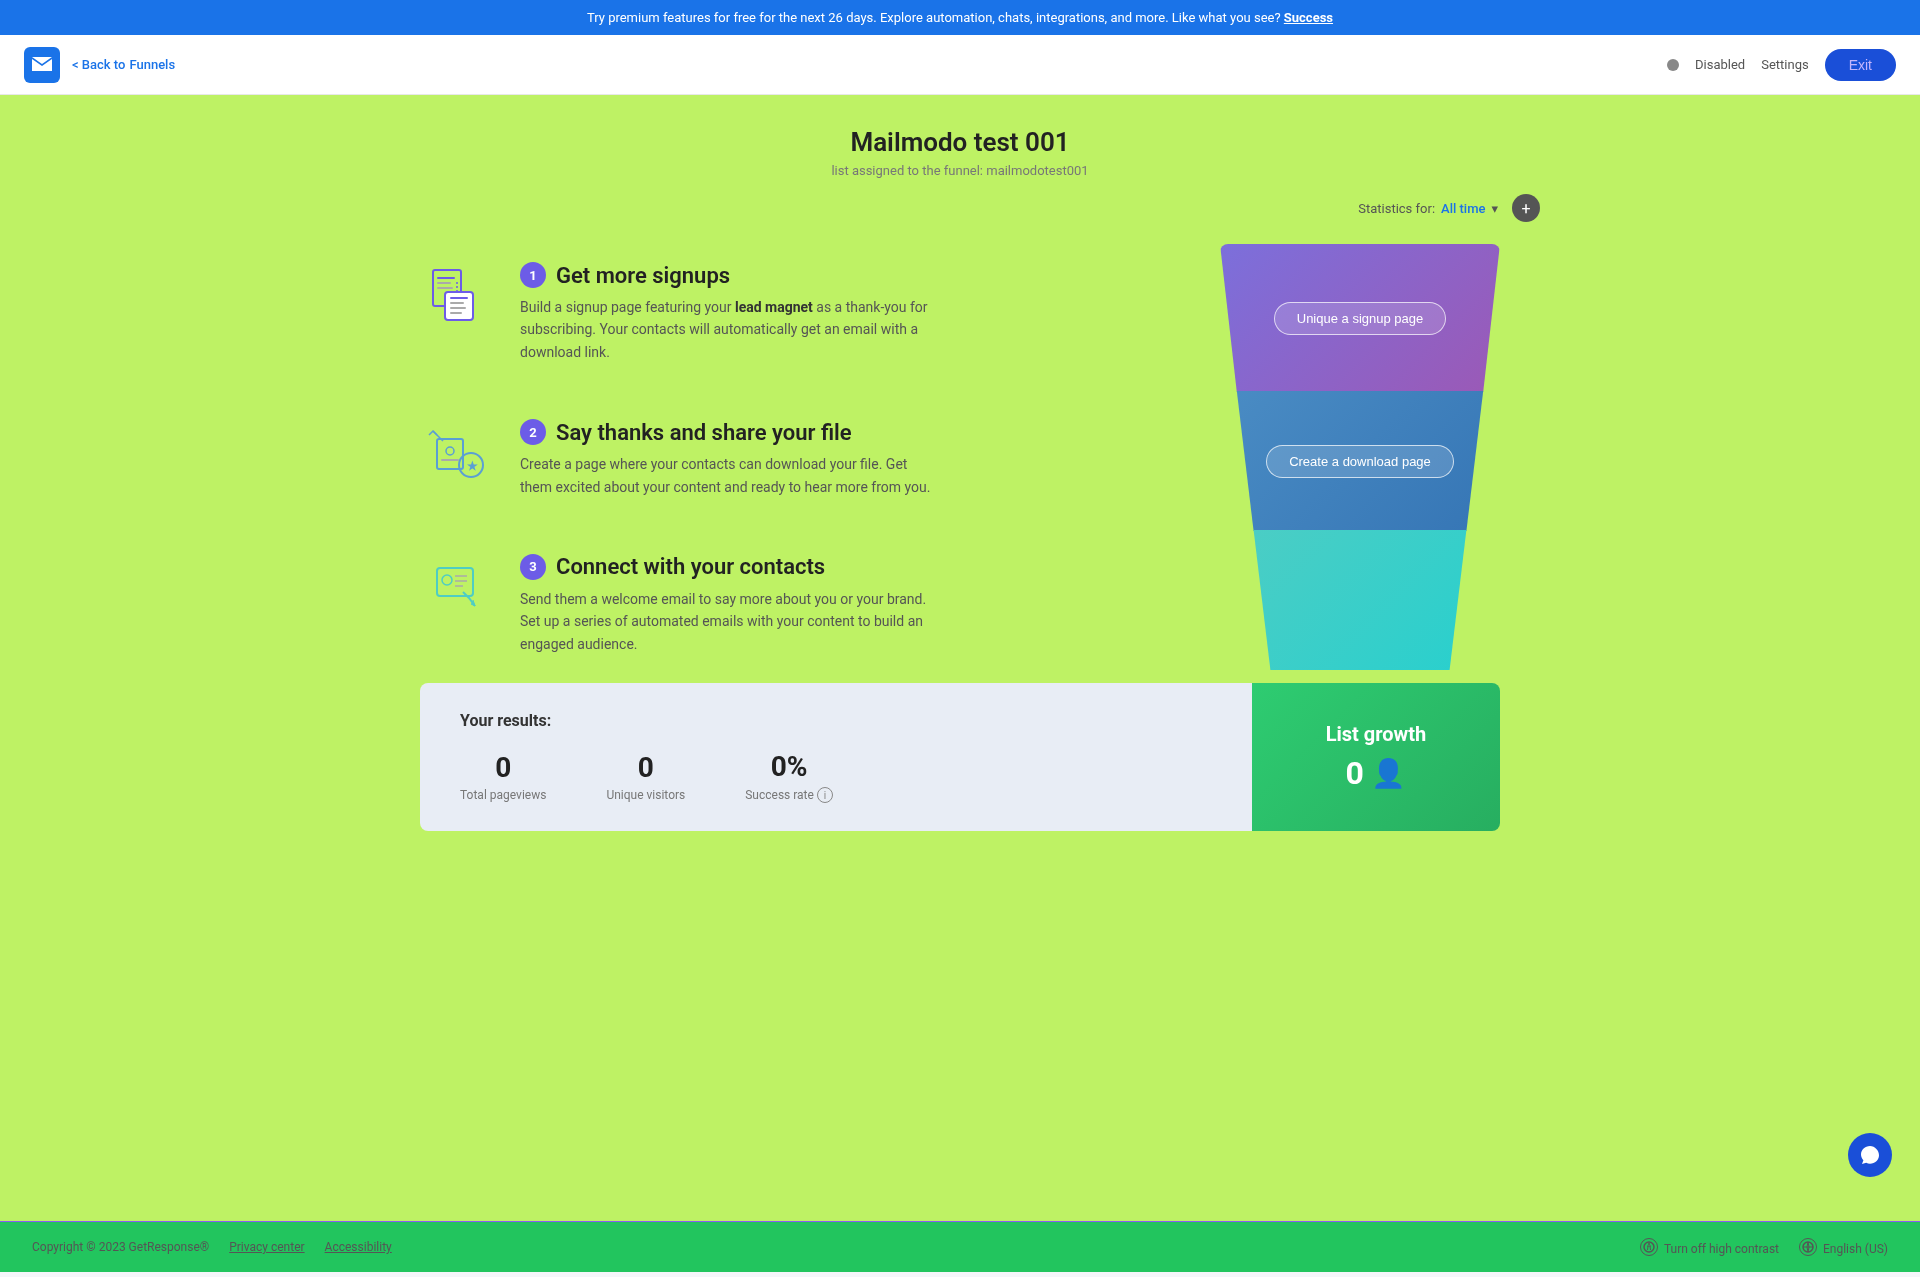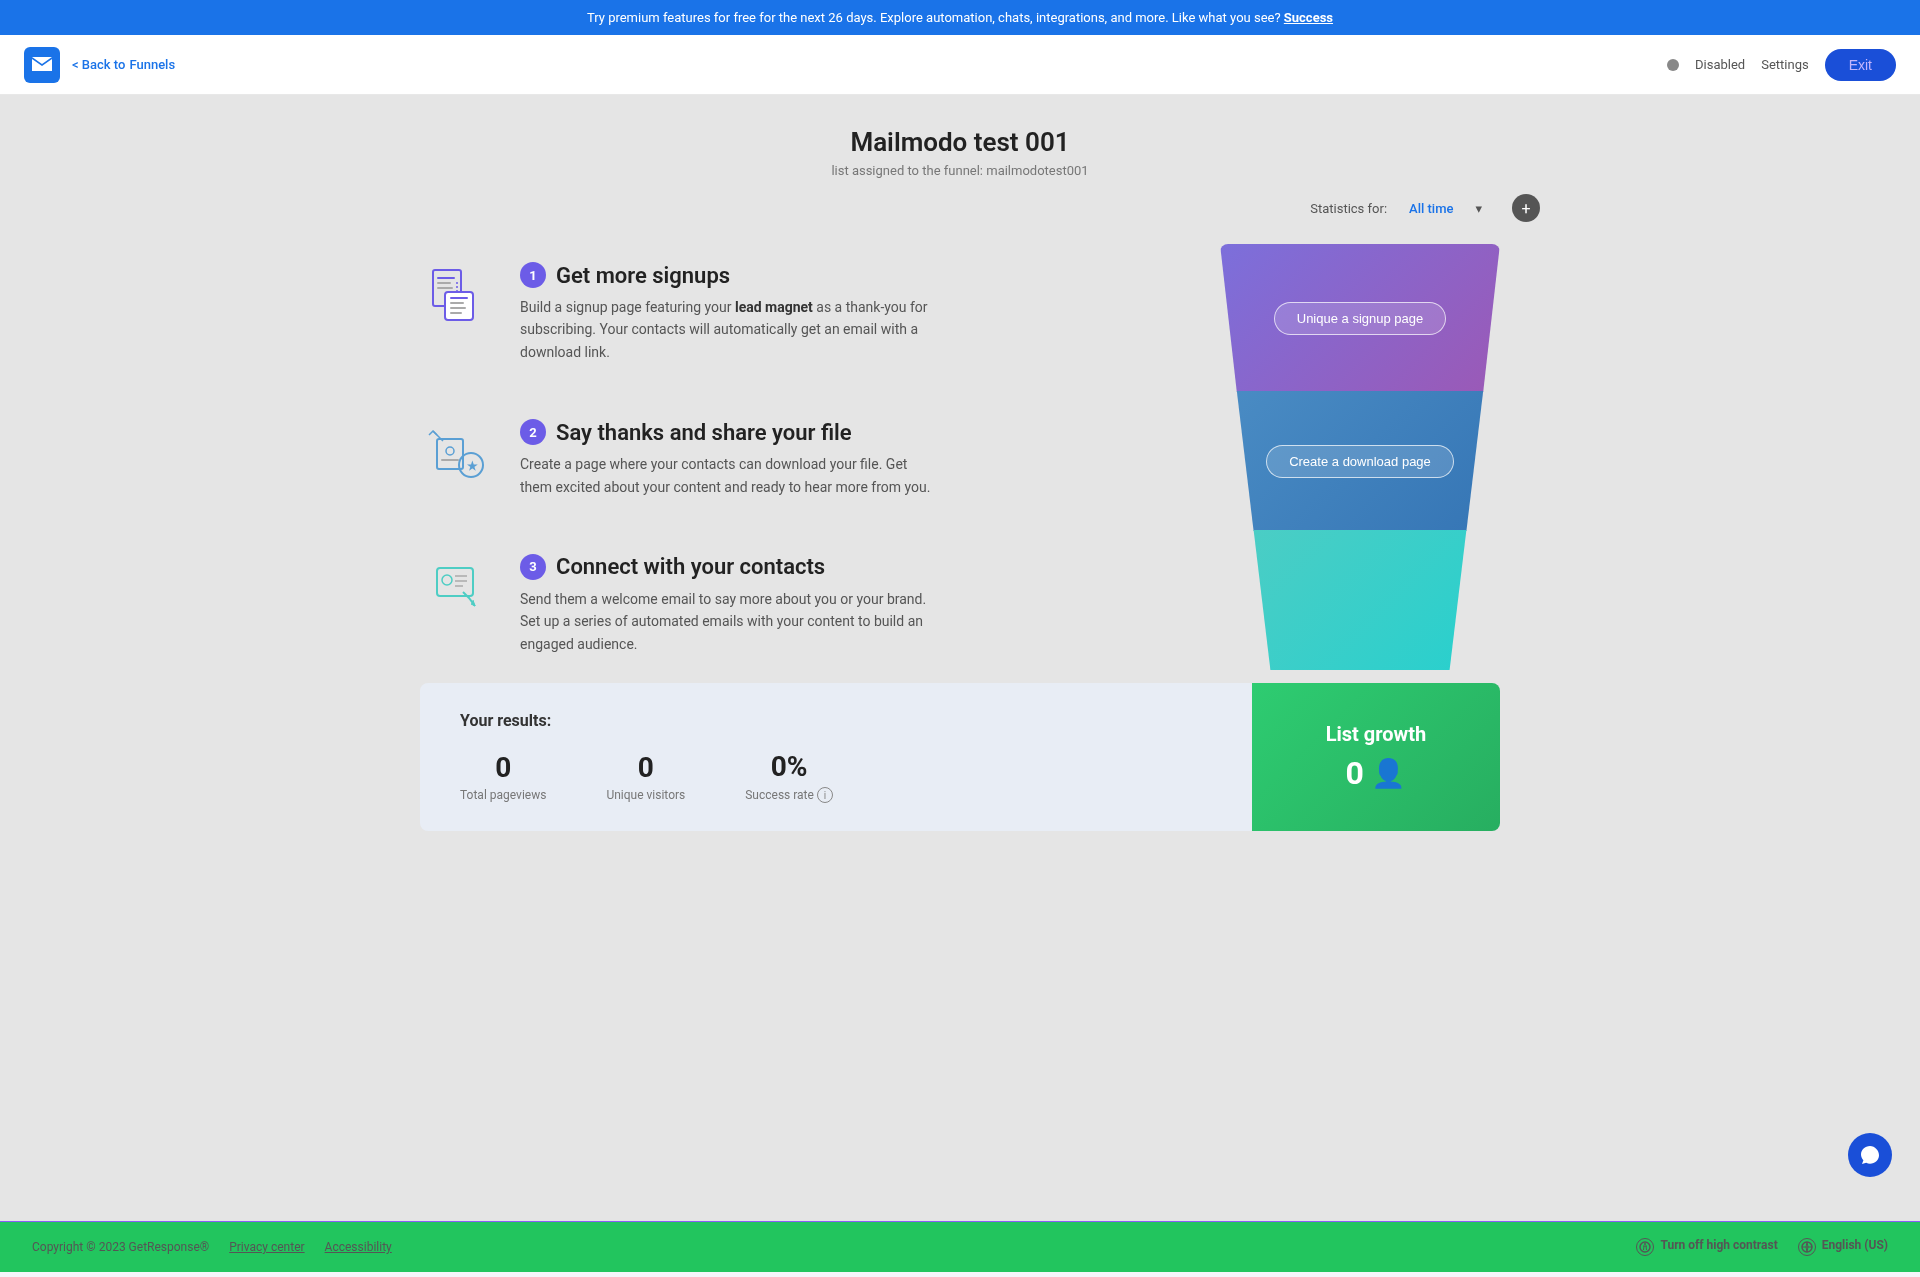--- a/index.html
+++ b/index.html
@@ -140,21 +140,21 @@
       display: flex;
       align-items: center;
       justify-content: space-between;
       padding: 16px 32px;
       font-size: 12px;
       color: #555;
     }
     .footer-left { display: flex; gap: 20px; align-items: center; }
     .footer-right { display: flex; gap: 20px; align-items: center; }
     .footer a { color: #555; text-decoration: underline; cursor: pointer; }
-    .footer-icon-item { display: flex; align-items: flex-start; gap: 6px; cursor: pointer; font-weight: bold; }
+    .footer-icon-item { display: flex; align-items: flex-end; gap: 6px; cursor: pointer; }
     .globe-icon, .accessibility-icon {
       width: 18px; height: 18px;
       border: 1.5px solid #555;
       border-radius: 50%;
       display: flex; align-items: center; justify-content: center;
       font-size: 10px;
     }
 
     
     .chat-fab {
@@ -173,21 +173,21 @@
 
     
     .page-body {
       display: flex;
       flex-direction: column;
       min-height: calc(100vh - 40px);
     }
 
     .content-area {
       flex: 1;
-      background: #e5e5e5;
+      background: #bef264;
     }
 
     
     .main-layout {
       display: flex;
       max-width: 1200px;
       margin: 0 auto;
       padding: 0 60px;
       gap: 24px;
     }
@@ -251,21 +251,21 @@
     </div>
   </div>
 
   <div class="content-area">
 
     <div class="page-title-area">
       <h1>Mailmodo test 001</h1>
       <div class="page-subtitle">list assigned to the funnel: mailmodotest001</div>
     </div>
 
-    <div style="display:flex; justify-content:flex-end; align-items:center; padding: 0 380px 12px 0; font-size:13px; color:#555; gap:22px;">
+    <div style="display:flex; justify-content:flex-end; align-items:center; padding: 0 380px 12px 0; font-size:13px; color:#555; gap:6px;">
       <span>Statistics for:</span>
       <span class="stat-link" style="color:#1a73e8; font-weight:500; cursor:pointer;">All time</span>
       <span>▾</span>
       <div class="plus-circle">+</div>
     </div>
 
     <div class="main-layout">
       <div class="left-panel">
 
         <div class="step-row">

